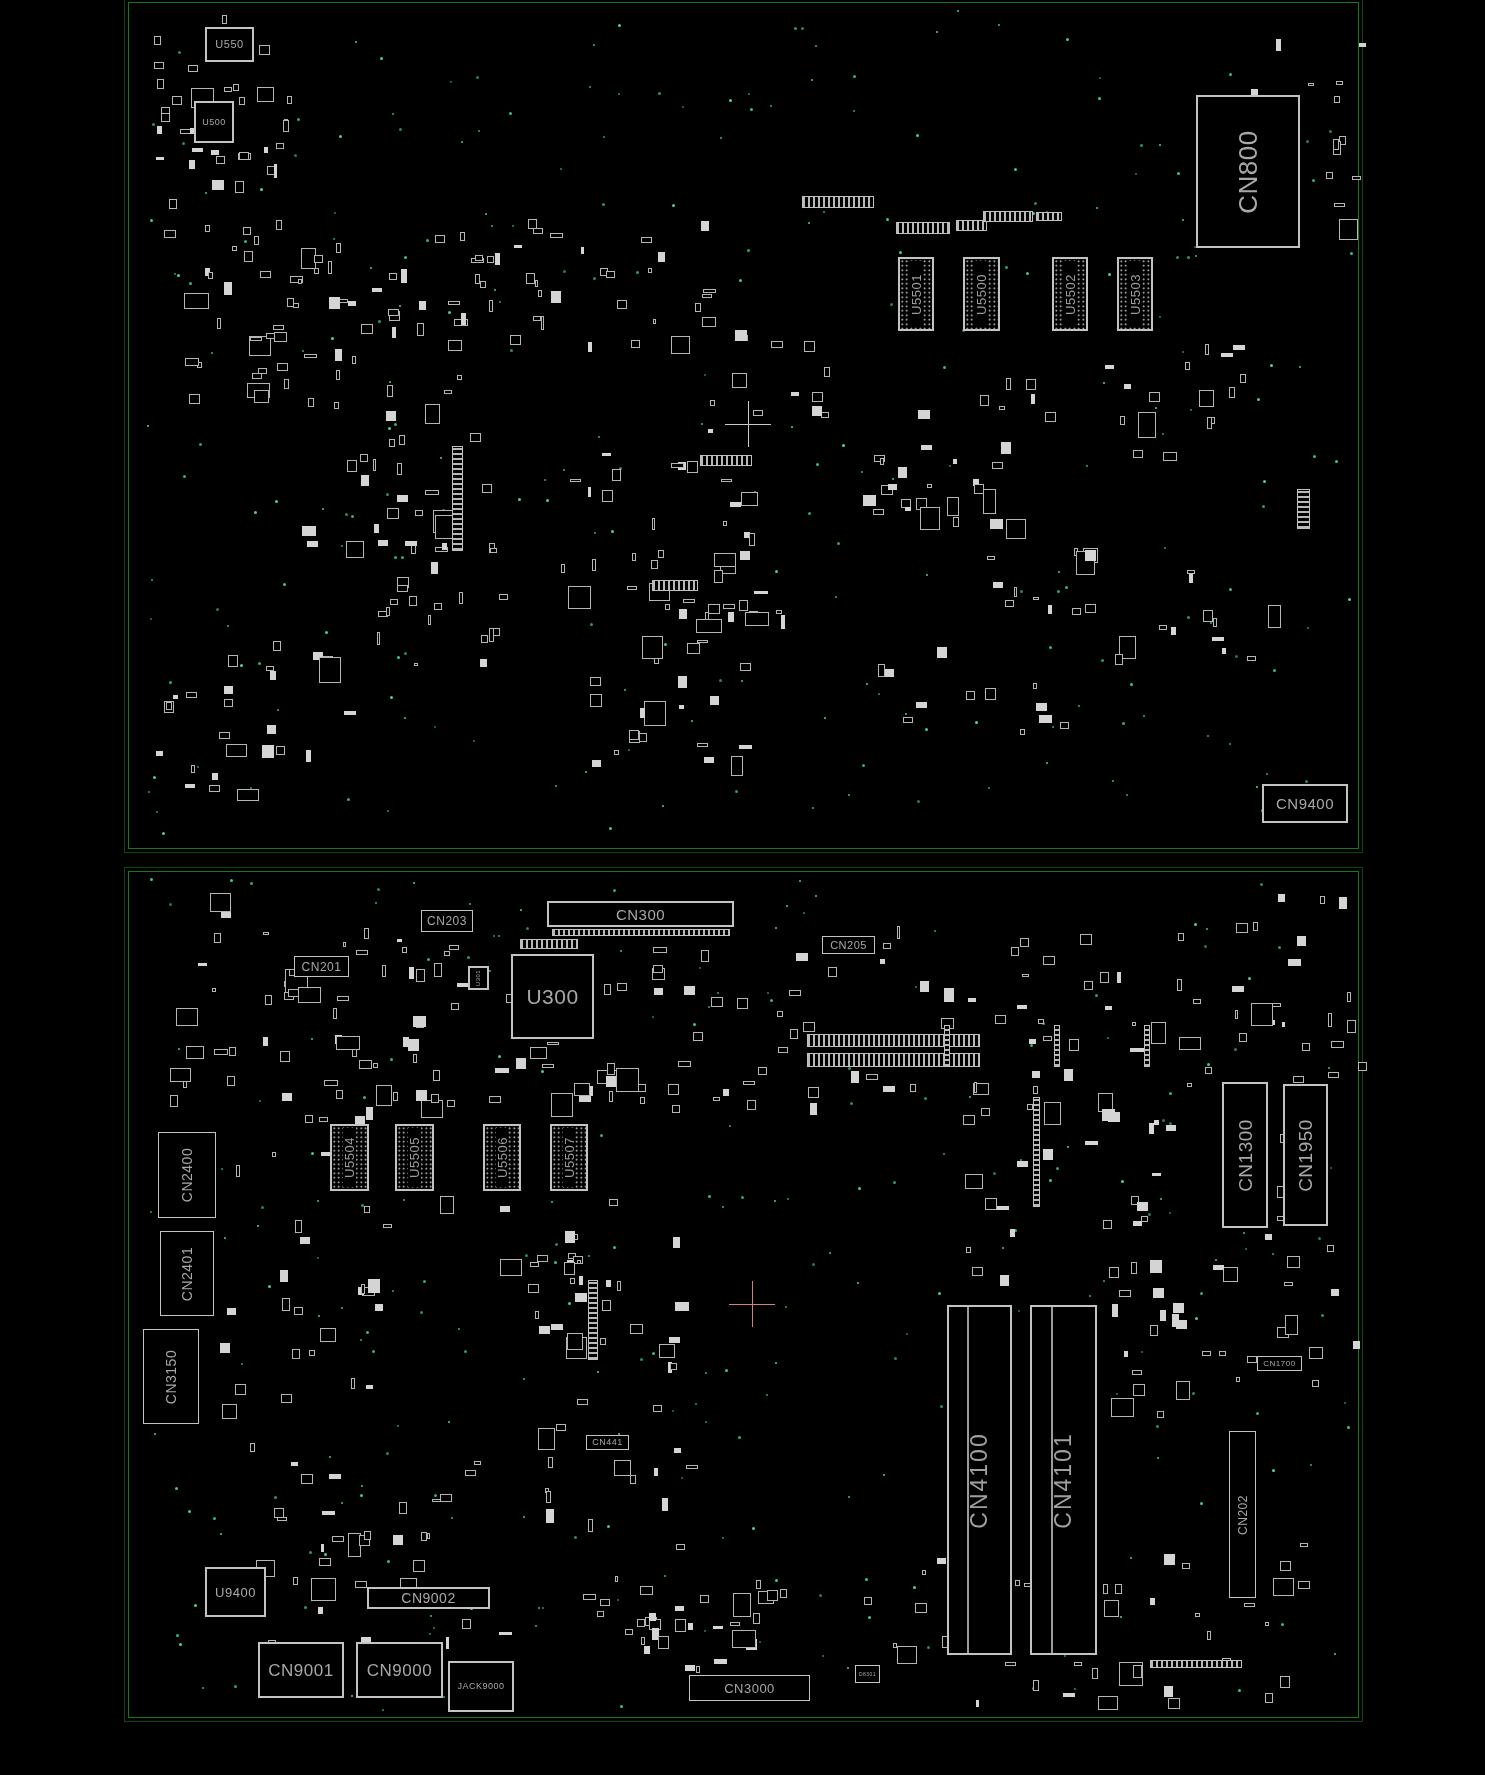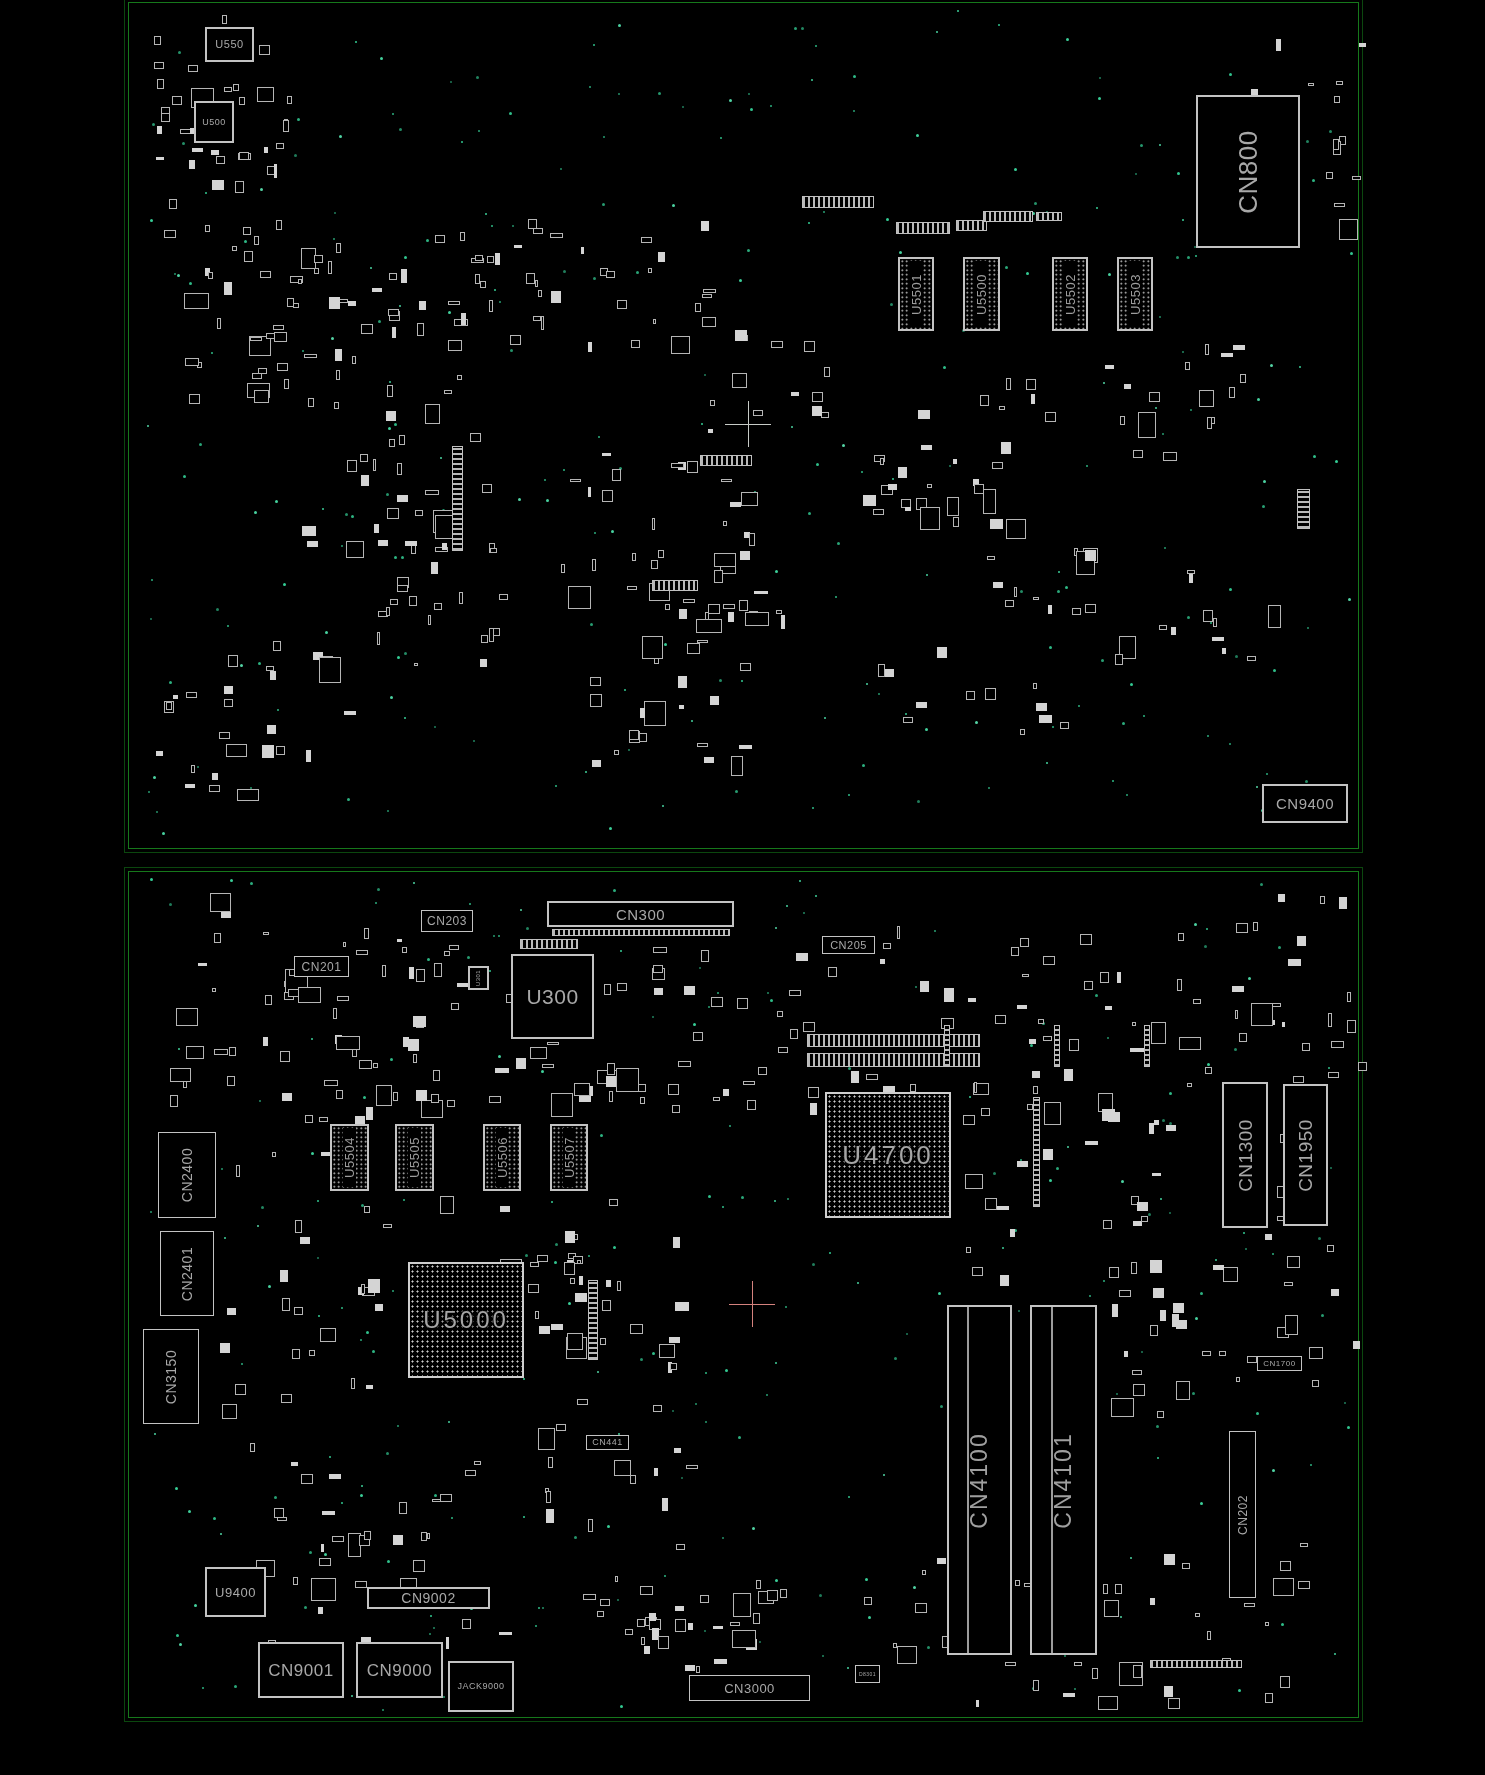--- a/index.html
+++ b/index.html
@@ -724,40 +724,34 @@
       <span class="lbl" style="font-size: 13px;">U5505</span>
     </div>
     <div class="comp dimm v" style="left: 483px; top: 1124px; width: 38px; height: 67px;">
       <div class="band"></div>
       <span class="lbl" style="font-size: 13px;">U5506</span>
     </div>
     <div class="comp dimm v" style="left: 550px; top: 1124px; width: 38px; height: 67px;">
       <div class="band"></div>
       <span class="lbl" style="font-size: 13px;">U5507</span>
     </div>
-    <div class="comp bga" style="left: 825px; top: 1092px; width: 126px; height: 126px;">
-      <span class="lbl" style="font-size: 26px;">U4700</span>
-    </div>
     <div class="comp conn v" style="left: 1222px; top: 1082px; width: 46px; height: 146px; border-width: 2px;">
       <span class="lbl" style="font-size: 19px;">CN1300</span>
     </div>
     <div class="comp conn v" style="left: 1283px; top: 1084px; width: 45px; height: 142px; border-width: 2px;">
       <span class="lbl" style="font-size: 19px;">CN1950</span>
     </div>
     <div class="comp conn v" style="left: 158px; top: 1132px; width: 58px; height: 86px;">
       <span class="lbl" style="font-size: 14px;">CN2400</span>
     </div>
     <div class="comp conn v" style="left: 160px; top: 1231px; width: 54px; height: 85px;">
       <span class="lbl" style="font-size: 14px;">CN2401</span>
     </div>
     <div class="comp conn v" style="left: 143px; top: 1329px; width: 56px; height: 95px;">
       <span class="lbl" style="font-size: 14px;">CN3150</span>
-    </div>
-    <div class="comp bga" style="left: 408px; top: 1262px; width: 116px; height: 116px;">
-      <span class="lbl" style="font-size: 24px;">U5000</span>
     </div>
     <div class="comp tag" style="left: 586px; top: 1435px; width: 43px; height: 15px;">
       <span class="lbl" style="font-size: 9px;">CN441</span>
     </div>
     <div class="comp slot v" style="left: 947px; top: 1305px; width: 65px; height: 350px;">
       <span class="lbl" style="font-size: 23px;">CN4100</span>
     </div>
     <div class="comp slot v" style="left: 1030px; top: 1305px; width: 67px; height: 350px;">
       <span class="lbl" style="font-size: 23px;">CN4101</span>
     </div>

